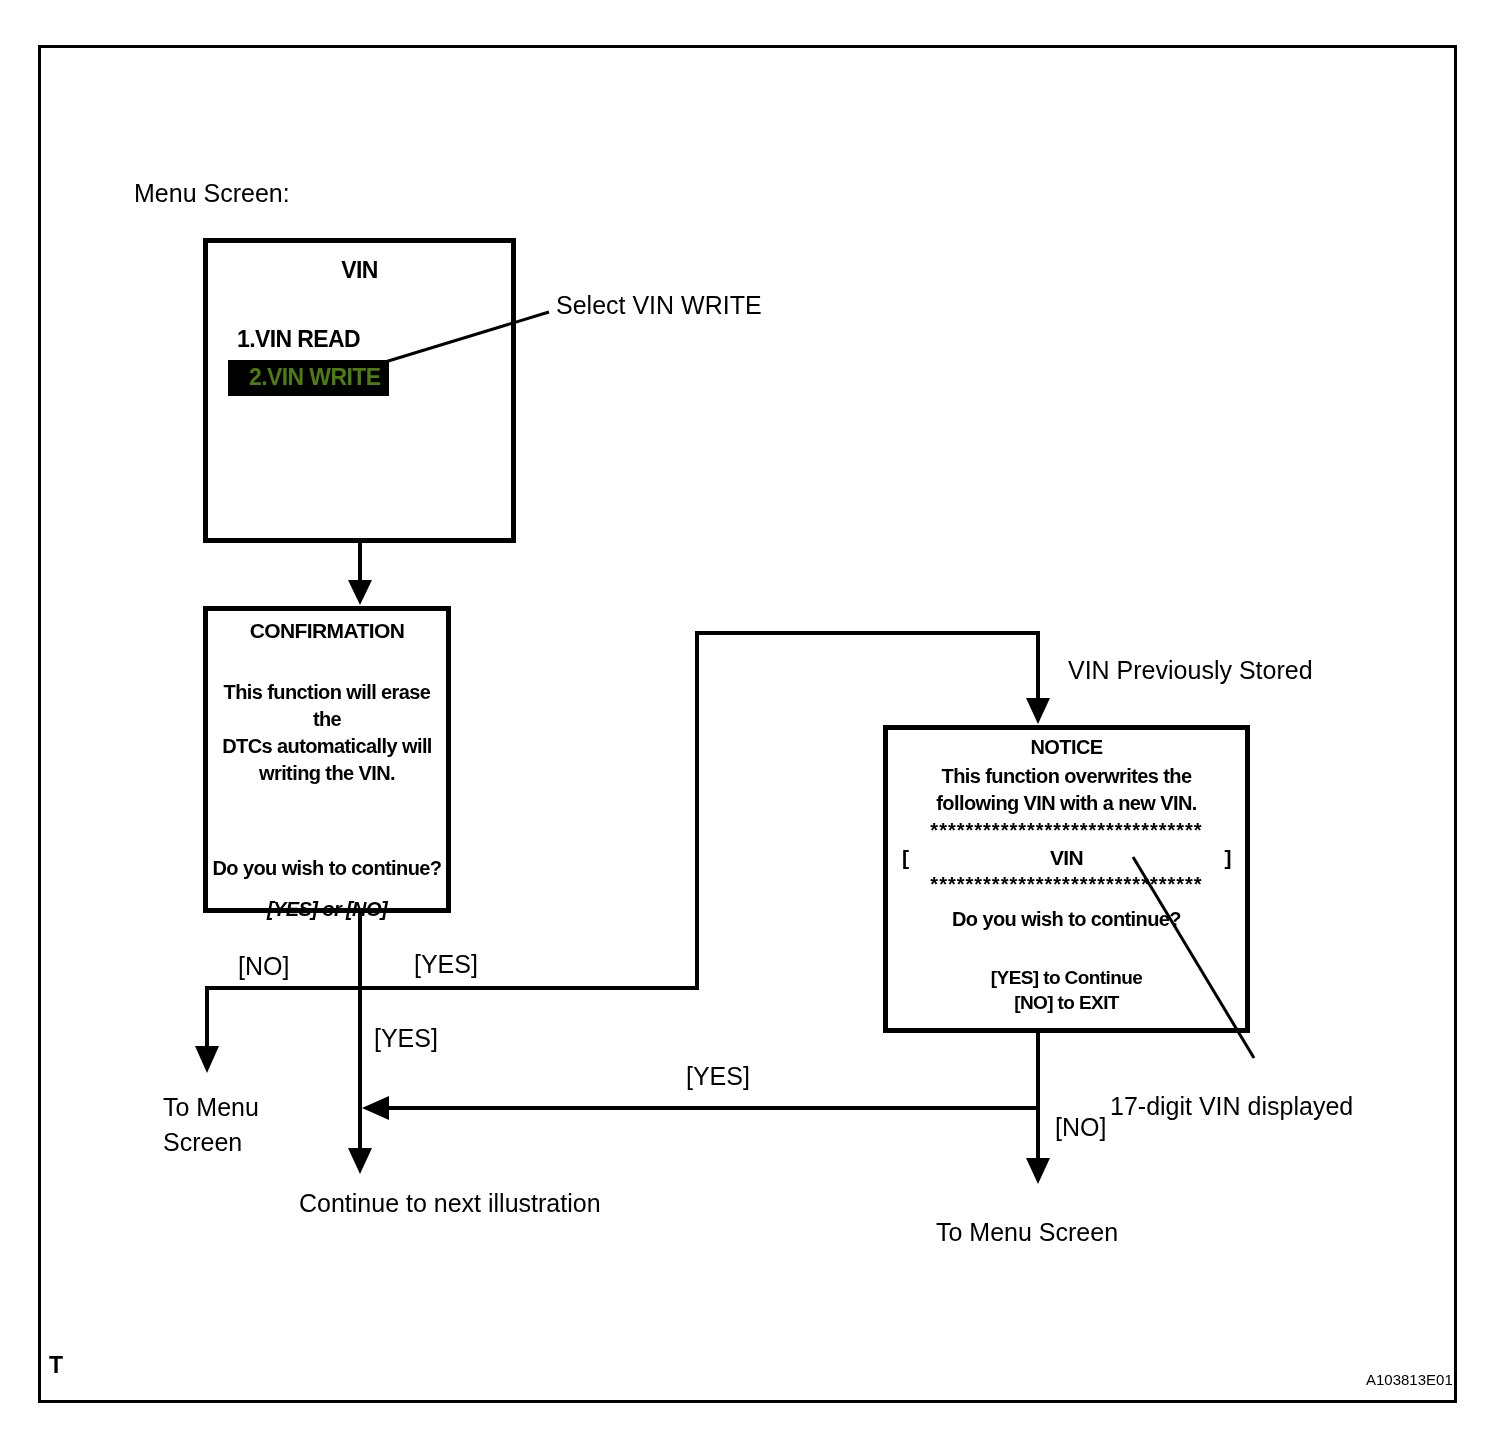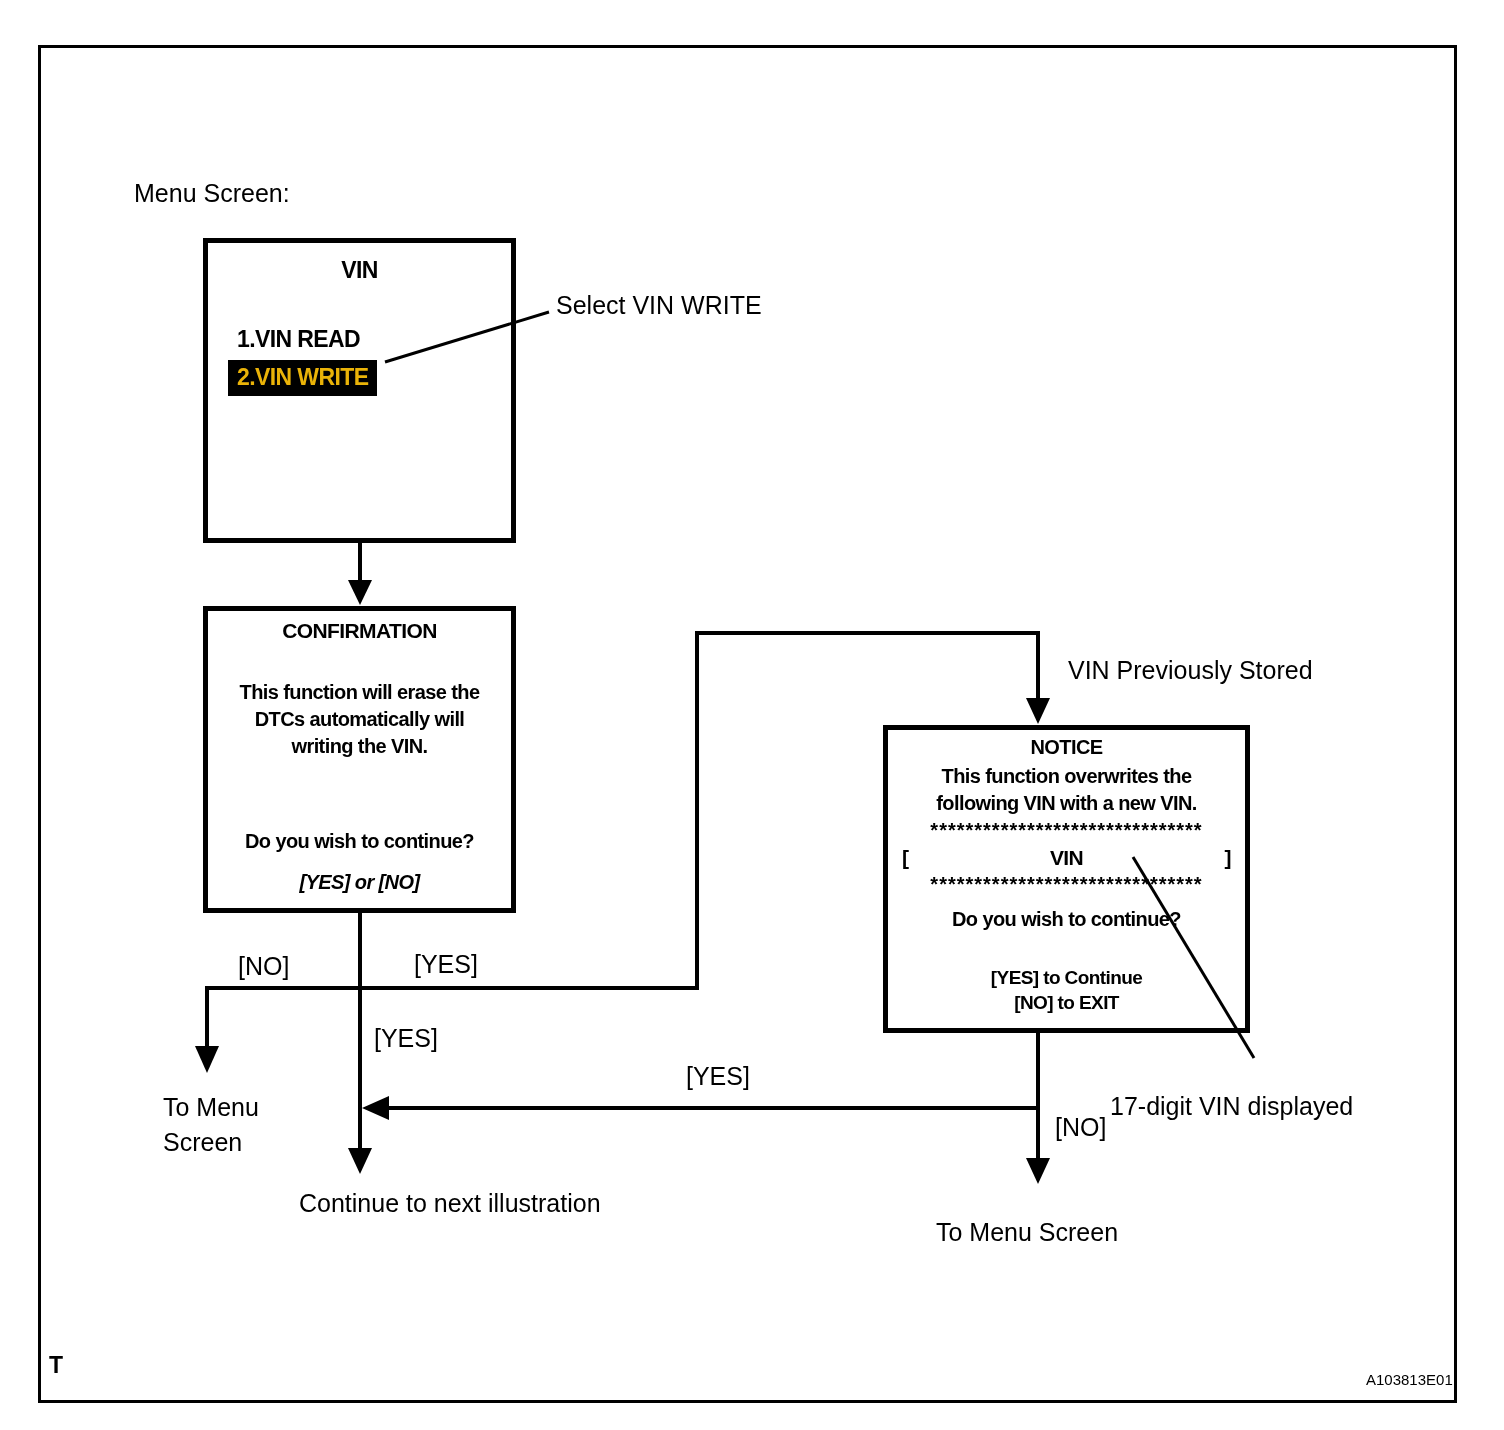--- a/index.html
+++ b/index.html
@@ -36,31 +36,31 @@
   .screen-box {
     position: absolute;
     background: #fff;
     border: 5px solid #000;
     box-sizing: border-box;
     text-align: center;
     font-weight: bold;
     letter-spacing: -0.6px;
   }
   .box-vin    { left: 203px; top: 238px; width: 313px; height: 305px; }
-  .box-confirm{ left: 203px; top: 606px; width: 313px; height: 307px; }
+  .box-confirm{ left: 203px; top: 606px; width: 248px; height: 307px; }
   .box-notice { left: 883px; top: 725px; width: 367px; height: 308px; }
 
   .vin-title { margin-top: 14px; font-size: 23px; }
   .vin-items { text-align: left; padding-left: 20px; margin-top: 42px; font-size: 23px; }
   .vin-item-read { margin-left: 9px; }
   .vin-item-write {
     display: inline-block;
     background: #000;
-    color: #eab308;
-    padding: 4px 9px 5px 9px;
+    color: #4d7c0f;
+    padding: 4px 9px 5px 21px;
     margin-top: 7px;
   }
 
   .confirm-title { padding-top: 8px; font-size: 21px; }
   .confirm-body { margin-top: 36px; font-size: 20px; line-height: 27px; }
   .confirm-question { margin-top: 70px; font-size: 20px; }
   .confirm-options { margin-top: 18px; font-size: 20px; font-style: italic; }
 
   .notice-title { padding-top: 6px; font-size: 20px; }
   .notice-body { margin-top: 4px; font-size: 20px; line-height: 27px; }

